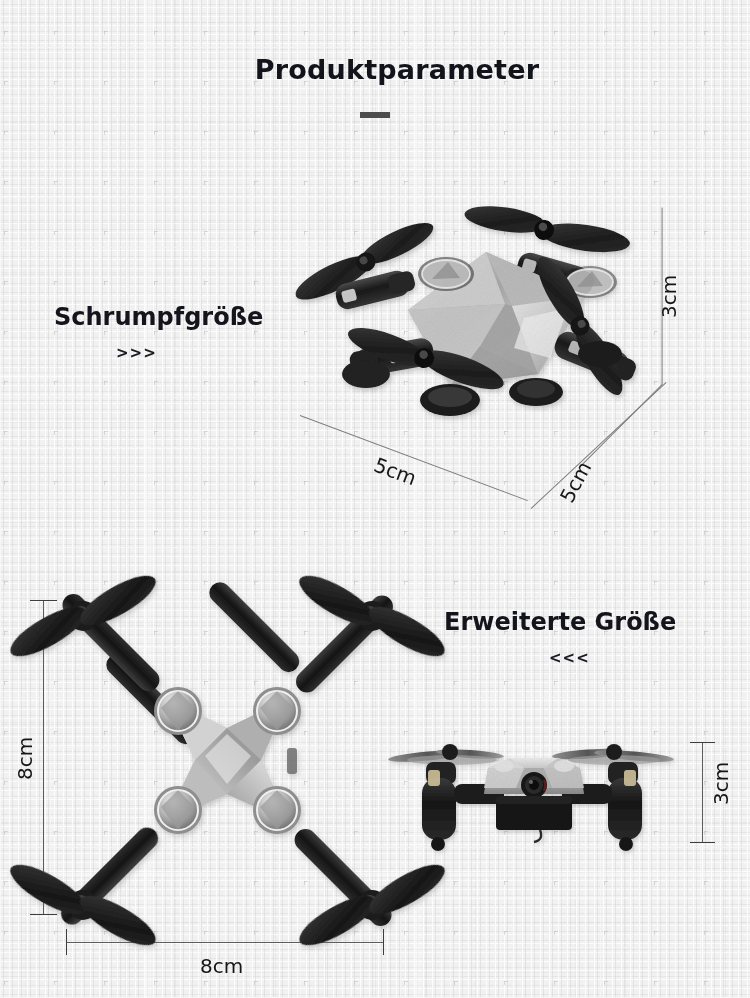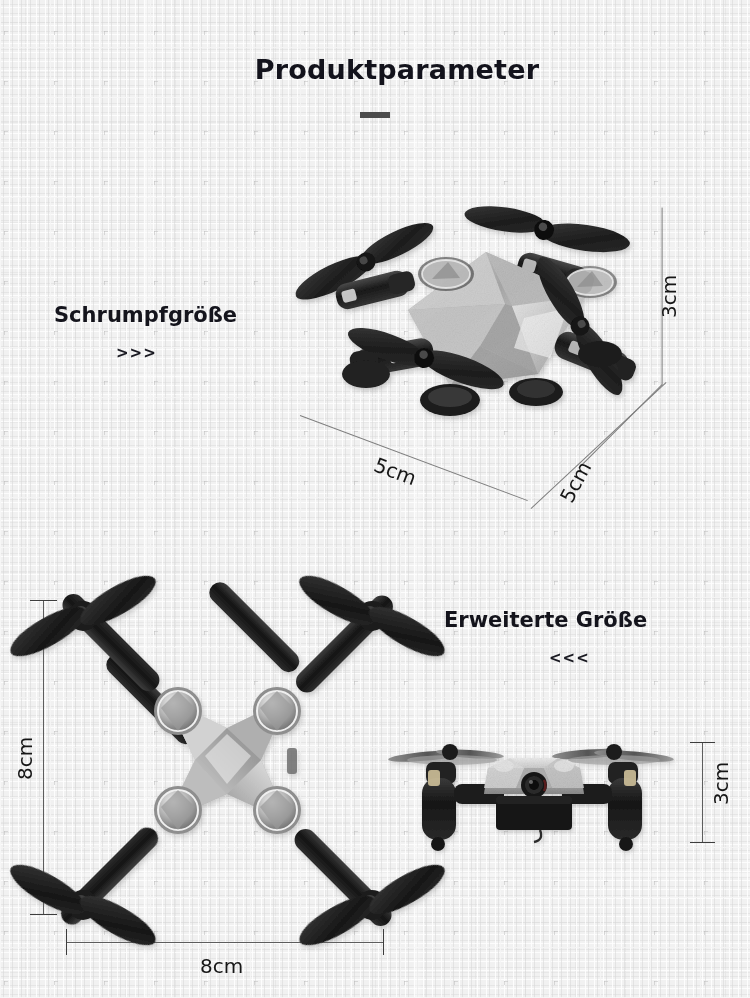--- a/index.html
+++ b/index.html
@@ -40,21 +40,21 @@
   
   .title{
     position:absolute;left:0;right:0;top:54px;text-align:center;
     font-size:27px;font-weight:bold;color:#13131c;letter-spacing:.2px;
   }
   .title-rule{
     position:absolute;left:360px;top:112px;width:30px;height:6px;
     background:#4c4c4c;
   }
   .side-label{
-    position:absolute;font-size:21px;font-weight:bold;color:#14141c;
+    position:absolute;font-size:24px;font-weight:bold;color:#14141c;
     white-space:nowrap;
   }
   .side-arrows{
     position:absolute;font-size:15px;font-weight:bold;color:#1a1a22;
     letter-spacing:1px;white-space:nowrap;
   }
 
   
   .dim-line{position:absolute;background:#5d5d5d;}
   .dim-v{width:1.3px;}

